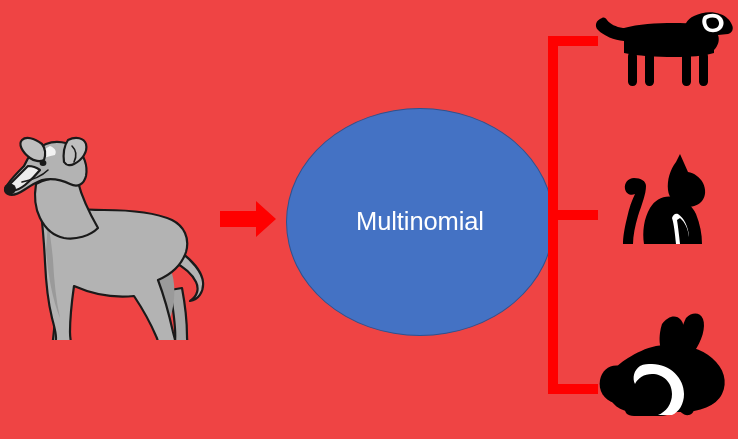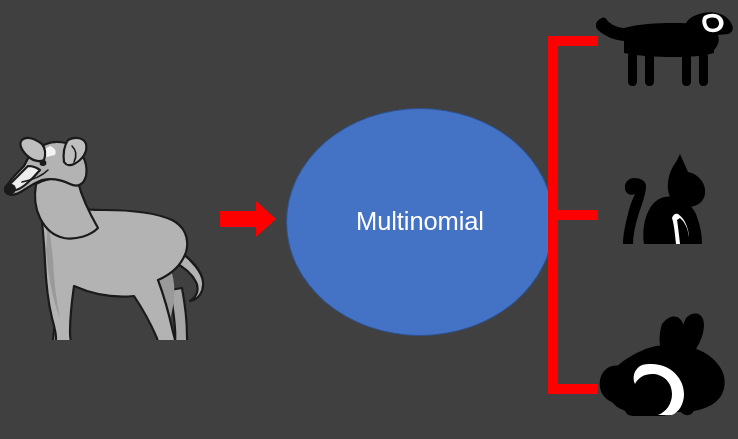--- a/index.html
+++ b/index.html
@@ -7,21 +7,21 @@
     padding: 0;
     background: #ffffff;
   }
   body {
     font-family: "Liberation Sans", sans-serif;
   }
   #canvas {
     position: relative;
     width: 738px;
     height: 439px;
-    background: #404040;
+    background: #ef4444;
     overflow: hidden;
   }
   .layer {
     position: absolute;
   }
 
   
   #input-animal {
     left: 2px;
     top: 122px;

